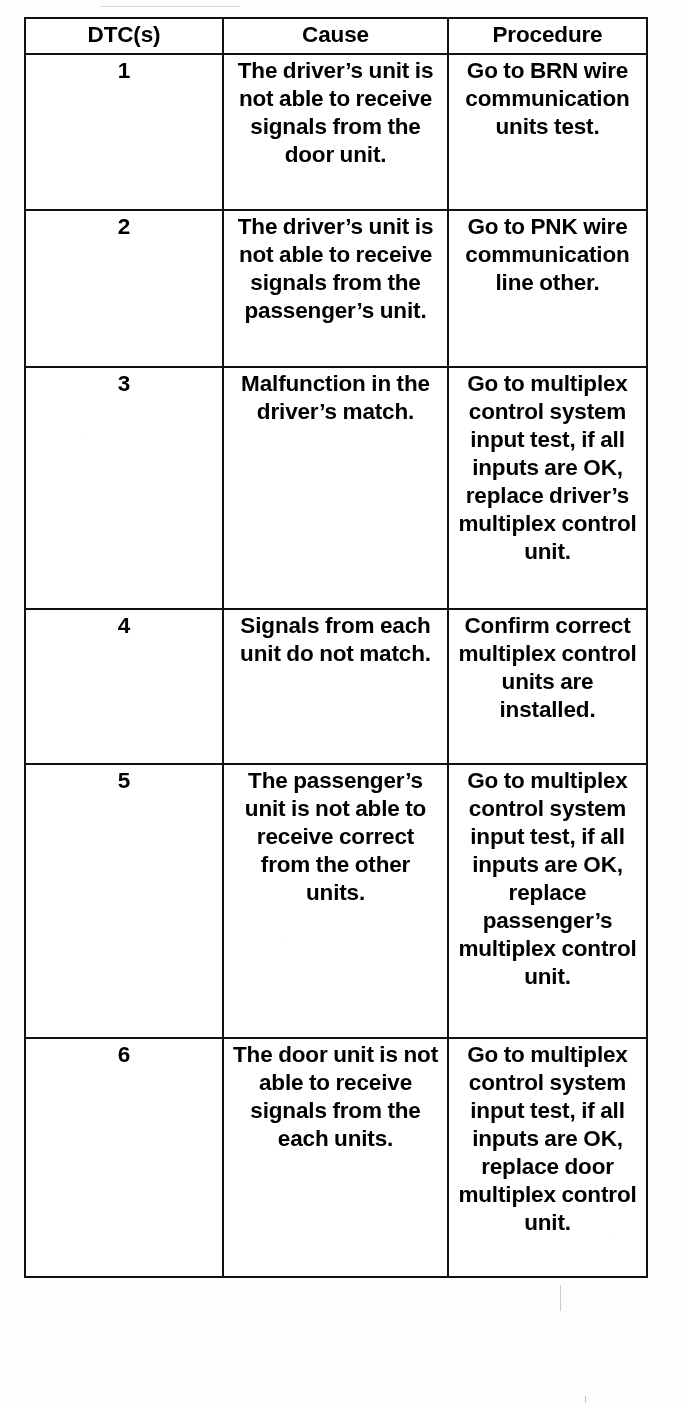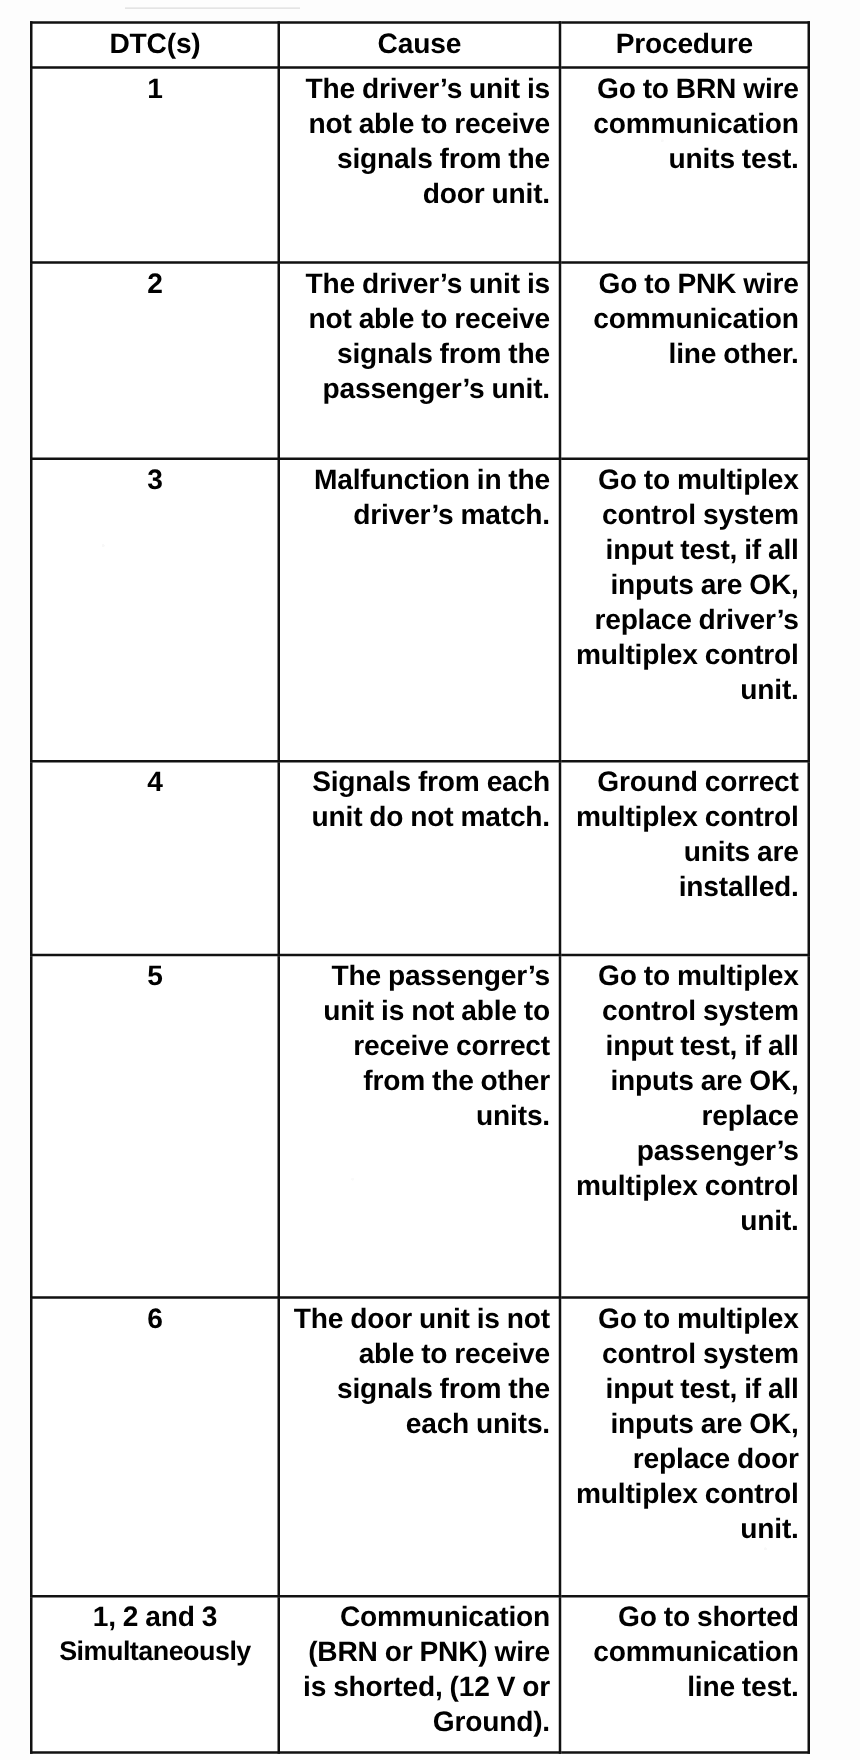--- a/index.html
+++ b/index.html
@@ -86,21 +86,21 @@
   }
   tbody td.dtc-cell .dtc-sub {
     display: block;
     font-weight: 700;
     font-size: 21.5px;
     letter-spacing: -0.4px;
   }
 
   tbody td.cause-cell,
   tbody td.proc-cell {
-    text-align: right;
+    text-align: center;
   }
 
   
   tr.r1 td { height: 148px; }
   tr.r2 td { height: 149px; }
   tr.r3 td { height: 234px; }
   tr.r4 td { height: 147px; }
   tr.r5 td { height: 266px; }
   tr.r6 td { height: 231px; }
   tr.r7 td { height: 117px; }
@@ -160,40 +160,32 @@
 
         <tr class="r3">
           <td class="dtc-cell">3</td>
           <td class="cause-cell">Malfunction in the driver’s match.</td>
           <td class="proc-cell">Go to multiplex control system input test, if all inputs are OK, replace driver’s multiplex control unit.</td>
         </tr>
 
         <tr class="r4">
           <td class="dtc-cell">4</td>
           <td class="cause-cell">Signals from each unit do not match.</td>
-          <td class="proc-cell">Ground correct multiplex control units are installed.</td>
+          <td class="proc-cell">Confirm correct multiplex control units are installed.</td>
         </tr>
 
         <tr class="r5">
           <td class="dtc-cell">5</td>
           <td class="cause-cell">The passenger’s unit is not able to receive correct from the other units.</td>
           <td class="proc-cell">Go to multiplex control system input test, if all inputs are OK, replace passenger’s multiplex control unit.</td>
         </tr>
 
         <tr class="r6">
           <td class="dtc-cell">6</td>
           <td class="cause-cell">The door unit is not able to receive signals from the each units.</td>
           <td class="proc-cell">Go to multiplex control system input test, if all inputs are OK, replace door multiplex control unit.</td>
         </tr>
 
-        <tr class="r7">
-          <td class="dtc-cell">
-            <span>1, 2 and 3</span>
-            <span class="dtc-sub">Simultaneously</span>
-          </td>
-          <td class="cause-cell">Communication (BRN or PNK) wire is shorted, (12 V or Ground).</td>
-          <td class="proc-cell">Go to shorted communication line test.</td>
-        </tr>
 
       </tbody>
     </table>
   </div>
 </div>
 
 </body></html>

